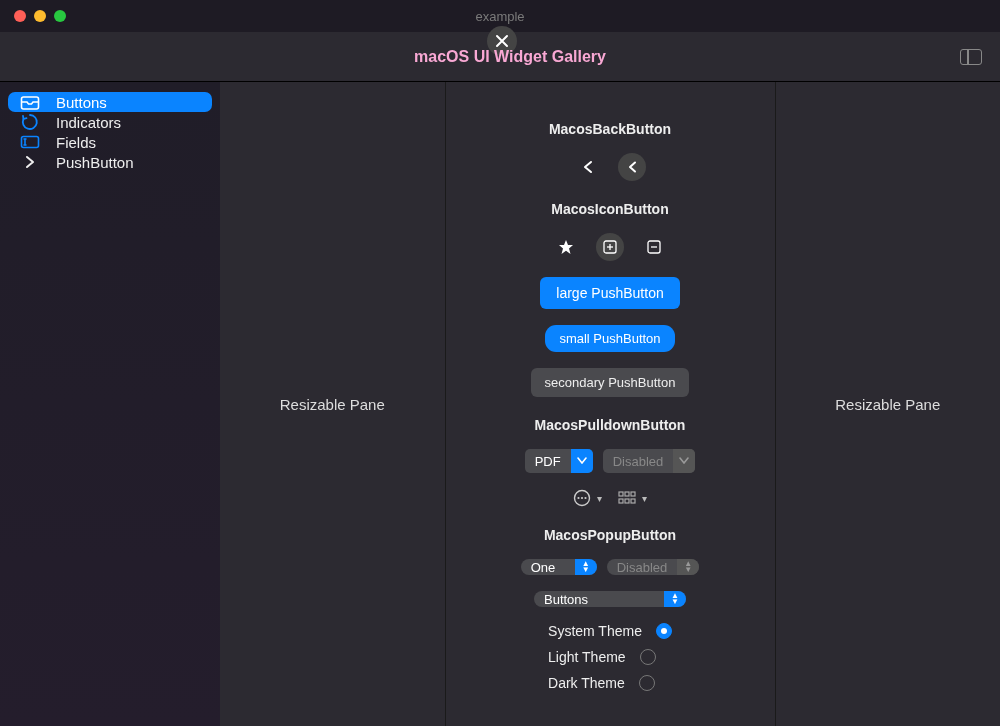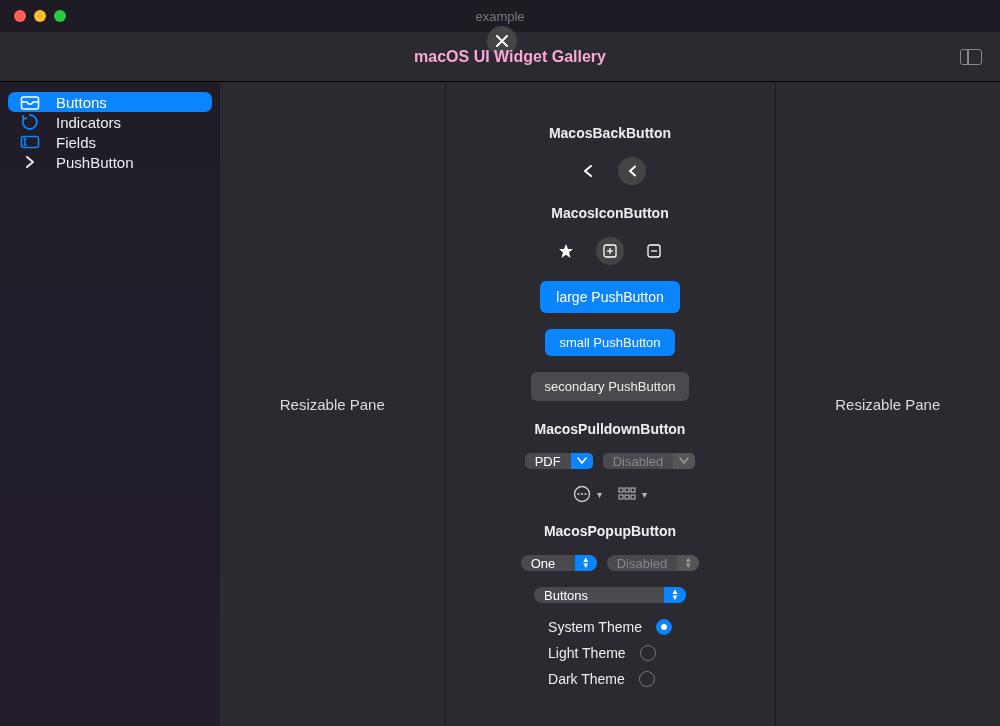--- a/index.html
+++ b/index.html
@@ -25,23 +25,23 @@
 .pane { flex: 1; display: flex; align-items: center; justify-content: center; border-right: 1px solid #1a1a1a; color: #ddd; font-size: 15px; font-weight: 500; }
 .pane:last-child { border-right: none; }
 .center-pane { width: 330px; flex: none; display: flex; flex-direction: column; align-items: center; padding: 24px 10px; gap: 16px; overflow-y: auto; }
 .sec-title { font-size: 14px; font-weight: 700; color: #eee; margin-top: 4px; }
 .row { display: flex; gap: 16px; align-items: center; justify-content: center; }
 .row.tight { gap: 10px; }
 .icon-btn { width: 28px; height: 28px; display: flex; align-items: center; justify-content: center; border-radius: 6px; color: #eee; }
 .icon-btn.circle { background: #444; border-radius: 50%; }
 .push { background: #0a84ff; color: #fff; border: none; border-radius: 6px; font-size: 14px; cursor: pointer; }
 .push.large { padding: 8px 16px; }
-.push.small { padding: 6px 14px; font-size: 13px; }
+.push.small { padding: 6px 14px; font-size: 13px; border-radius: 11px; }
 .push.secondary { background: #4a4a4e; color: #eee; padding: 7px 14px; font-size: 13px; }
-.pulldown { display: flex; align-items: center; background: #4a4a4e; border-radius: 5px; height: 16px; overflow: hidden; font-size: 13px; }
+.pulldown { display: flex; align-items: center; background: #4a4a4e; border-radius: 5px; height: 24px; overflow: hidden; font-size: 13px; }
 .pulldown .lbl { padding: 0 10px; color: #fff; }
 .pulldown .chev { width: 22px; height: 100%; background: #0a84ff; display: flex; align-items: center; justify-content: center; color: #fff; }
 .pulldown.disabled .lbl { color: #888; }
 .pulldown.disabled .chev { background: #555; color: #999; }
 .small-chev { font-size: 10px; }
 .popup { display: flex; align-items: center; background: #4a4a4e; border-radius: 12px; height: 16px; font-size: 13px; overflow: hidden; }
 .popup .lbl { padding: 0 10px; color: #fff; min-width: 54px; }
 .popup .dchev { width: 22px; height: 100%; background: #0a84ff; display: flex; flex-direction: column; align-items: center; justify-content: center; color: #fff; font-size: 8px; line-height: 6px; }
 .popup.disabled .lbl { color: #888; }
 .popup.disabled .dchev { background: #555; color: #999; }

